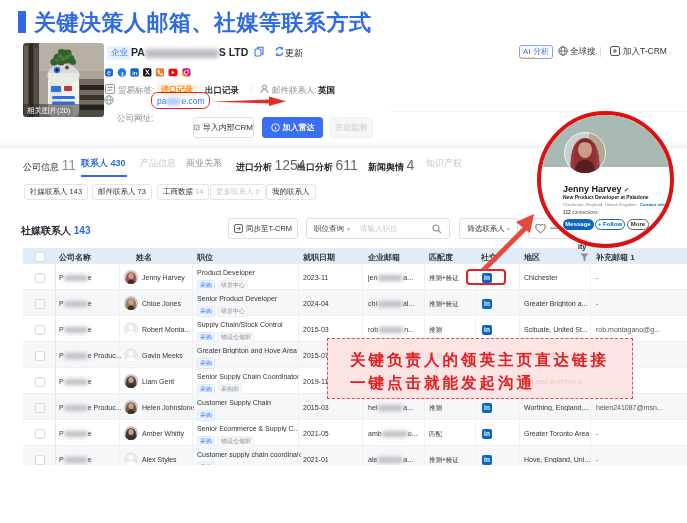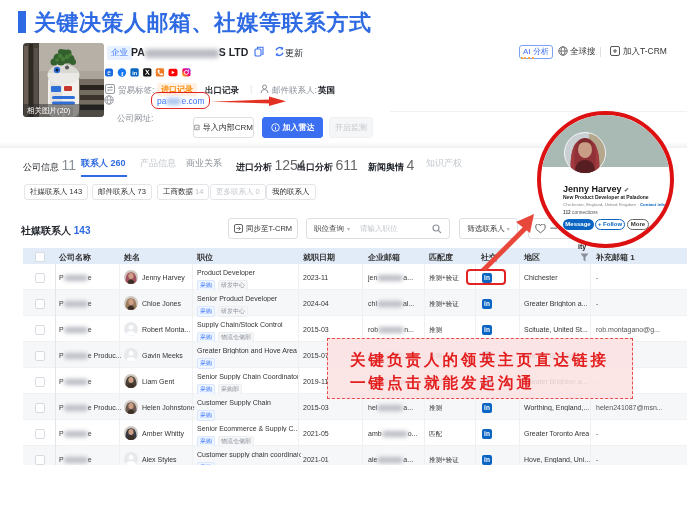--- a/index.html
+++ b/index.html
@@ -206,21 +206,21 @@
   <div class="btn btnblue" style="left:262px; width:61px;">
     <svg width="9" height="9" viewBox="0 0 9 9">
         <circle cx="4.5" cy="4.5" r="3.8" fill="none" stroke="#fff" stroke-width="0.9"></circle>
         <path d="M4.5 4 v2.5 M4.5 2.6 v0.5" stroke="#fff" stroke-width="1"></path>
       </svg>加入雷达
   </div>
   <div class="btn btndis" style="left:329px; width:44px;">开启监测</div>
 
   <div class="abs" style="left:0; top:142px; width:687px; height:6px; background:linear-gradient(#fff,#eef0f2);"></div>
   <div class="tab" style="left:23px;">公司信息 <span class="num" style="color:#8a9099;">11</span></div>
-  <div class="tab" style="left:81px; color:#2e6ae3; font-weight:bold;">联系人 260</div>
+  <div class="tab" style="left:81px; color:#2e6ae3; font-weight:bold;">联系人 430</div>
   <div class="abs" style="left:81px; top:174.5px; width:46px; height:2.5px; background:#2e6ae3;"></div>
   <div class="tab" style="left:140px; color:#c2c6cc;">产品信息</div>
   <div class="tab" style="left:186px; color:#8a9099;">商业关系</div>
   <div class="tab" style="left:236px; font-weight:bold;">进口分析 <span class="num" style="font-weight:normal; color:#666;">1254</span></div>
   <div class="tab" style="left:297px; font-weight:bold;">出口分析 <span class="num" style="font-weight:normal; color:#666;">611</span></div>
   <div class="tab" style="left:368px; font-weight:bold;">新闻舆情 <span class="num" style="font-weight:normal; color:#666;">4</span></div>
   <div class="tab" style="left:426px; color:#c2c6cc;">知识产权</div>
 
   <div class="pill" style="left:24px;">社媒联系人 143</div>
   <div class="pill" style="left:92px;">邮件联系人 73</div>
@@ -248,21 +248,21 @@
   <div class="ctl" style="left:459px; width:59px; justify-content:center;">筛选联系人 <span style="color:#b0b5bc; margin-left:2px; font-size:6px;">▾</span></div>
   <div class="ctl" style="left:528px; width:60px;">
     <svg style="margin-left:6px;" width="11" height="10" viewBox="0 0 11 10">
         <path d="M5.5 8.8 C2 6.5 0.8 4.6 0.8 3.1 A2.2 2.2 0 0 1 5.5 1.8 A2.2 2.2 0 0 1 10.2 3.1 C10.2 4.6 9 6.5 5.5 8.8 z" fill="none" stroke="#555" stroke-width="0.9"></path>
       </svg>
     <span style="margin-left:4px;">一</span>
   </div>
 
   <div class="abs" id="thead"></div>
   <div class="th" style="left:59px;">公司名称</div>
-  <div class="th" style="left:124px;">姓名</div>
+  <div class="th" style="left:136px;">姓名</div>
   <div class="th" style="left:197px;">职位</div>
   <div class="th" style="left:303px;">就职日期</div>
   <div class="th" style="left:368px;">企业邮箱</div>
   <div class="th" style="left:429px;">匹配度</div>
   <div class="th" style="left:481px;">社交</div>
   <div class="th" style="left:524px;">地区</div>
   <svg class="abs" style="left:580px; top:253px;" width="9" height="9" viewBox="0 0 9 9">
       <path d="M0.5 0.5 h8 l-3 3.8 v4.2 l-2 -1.2 v-3 z" fill="#8a9099"></path>
     </svg>
   <div class="th" style="left:596px;">补充邮箱 1</div>

